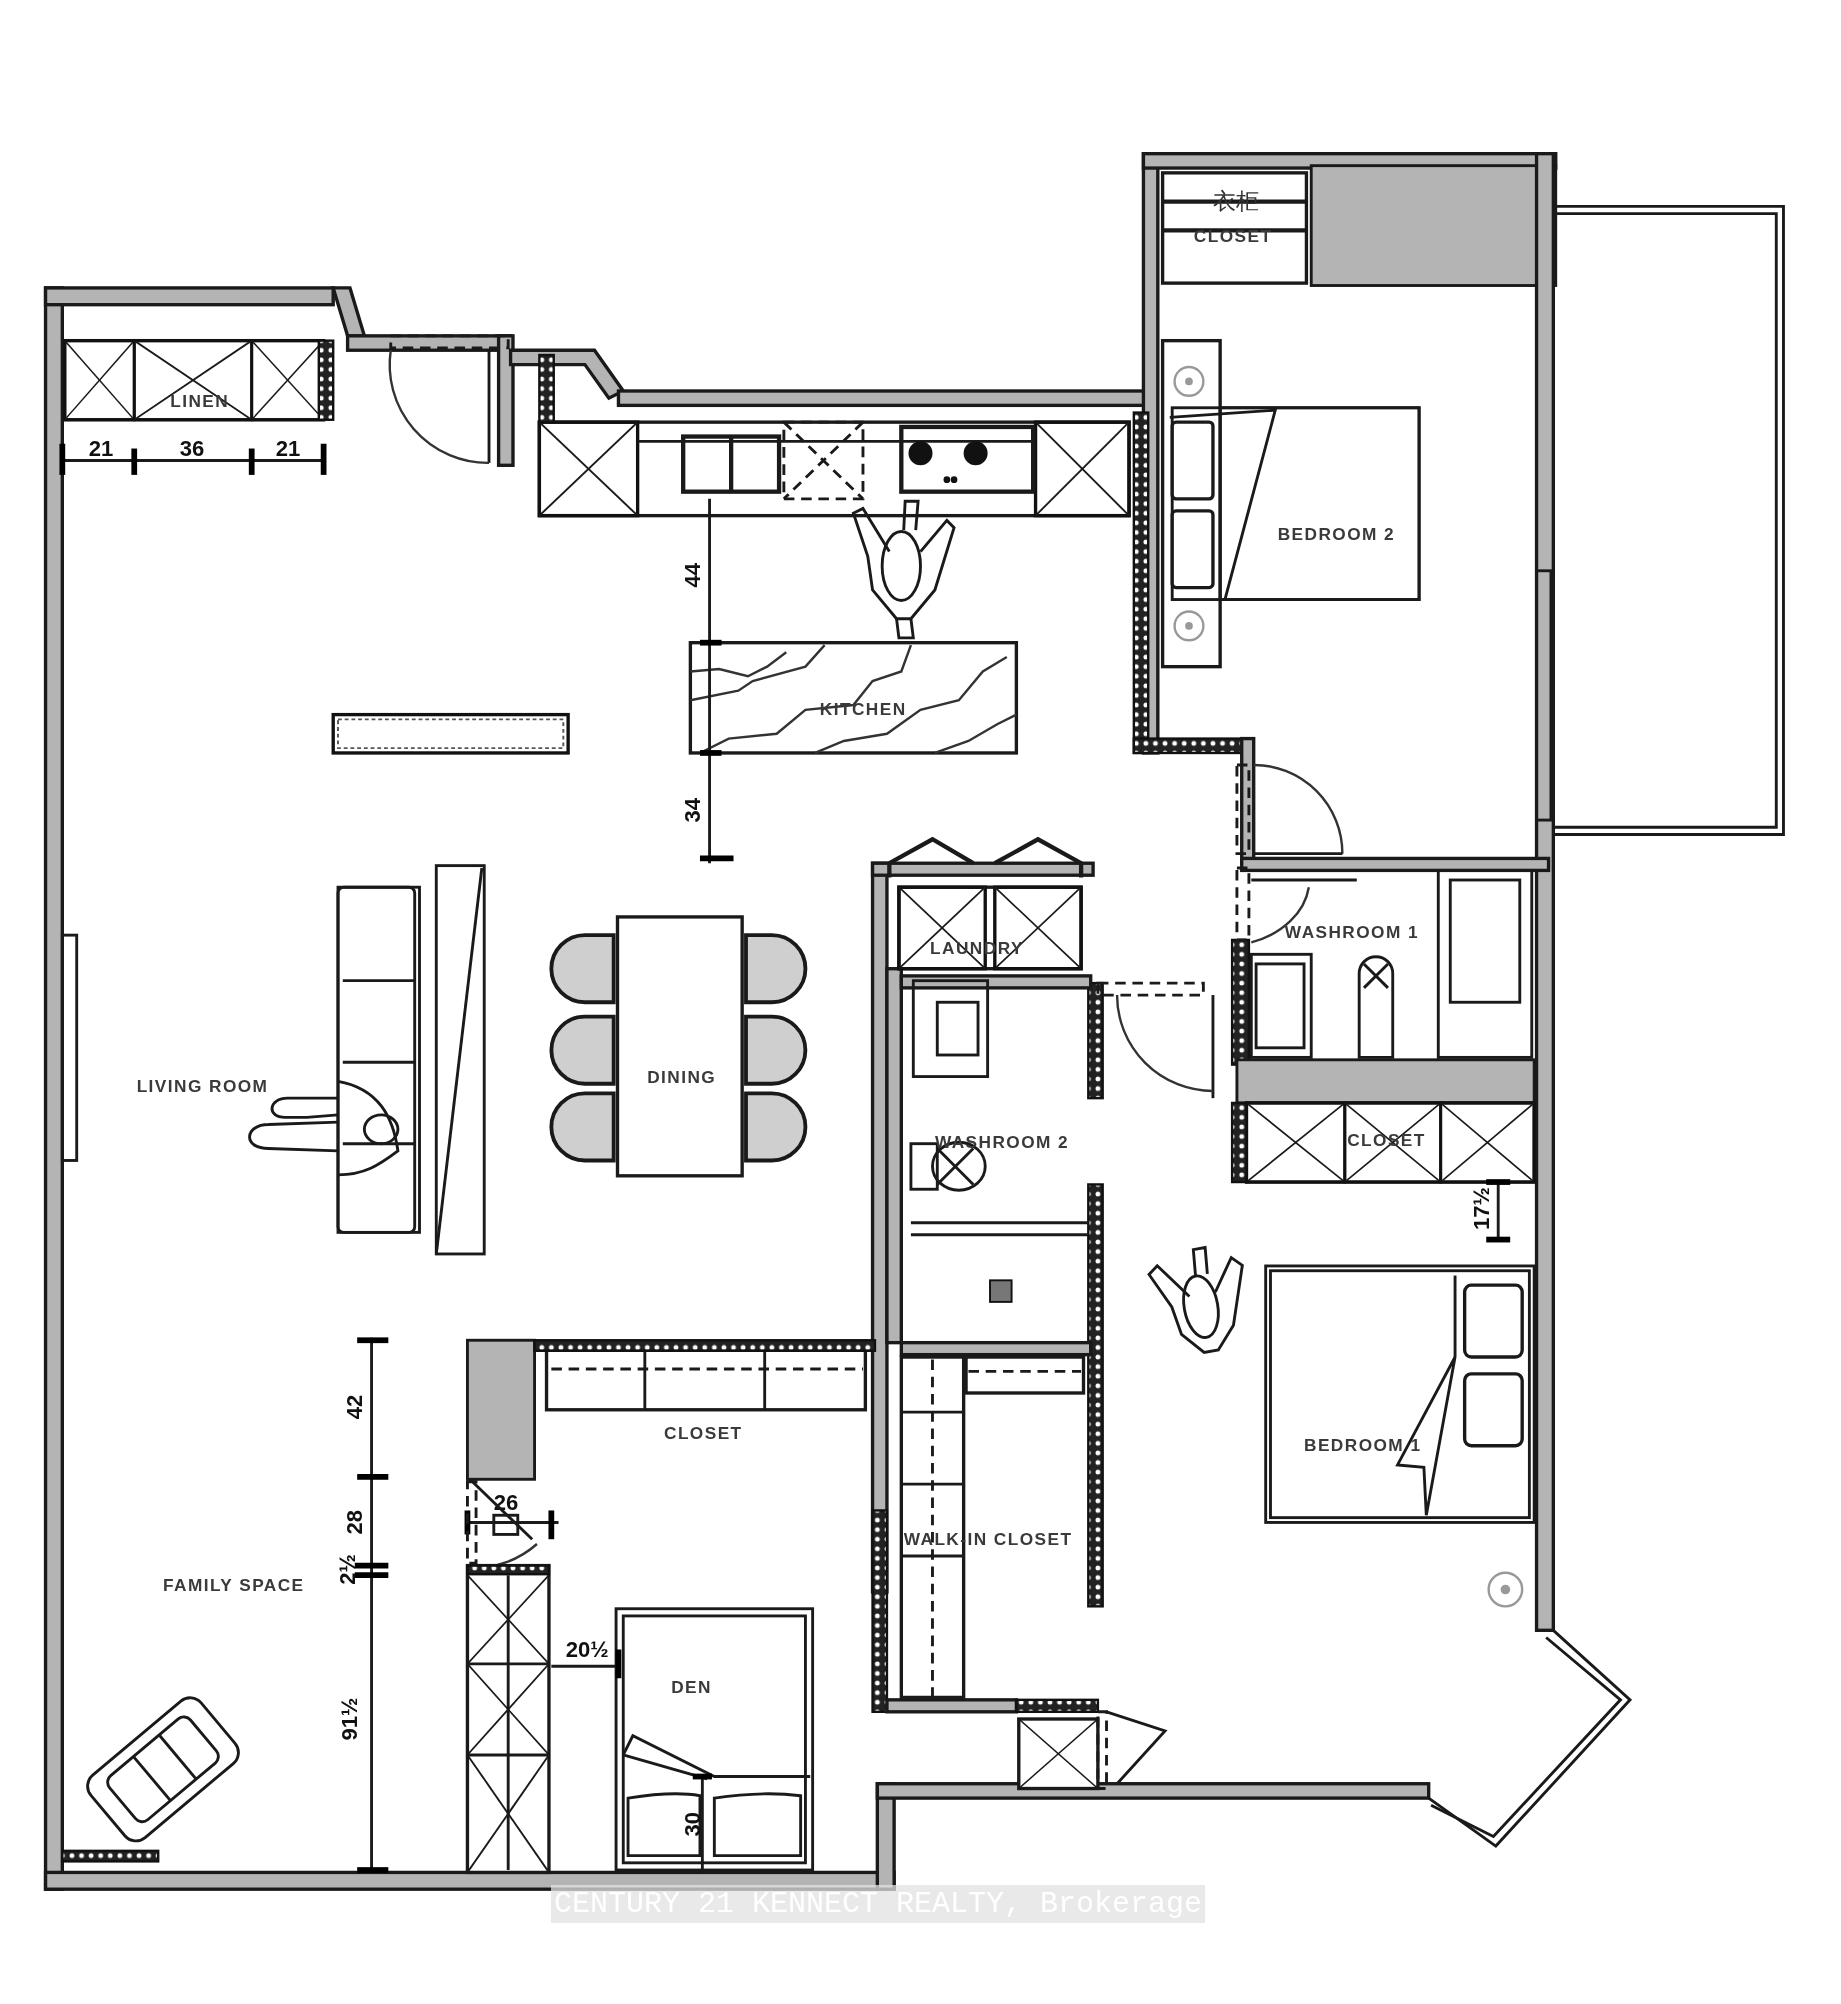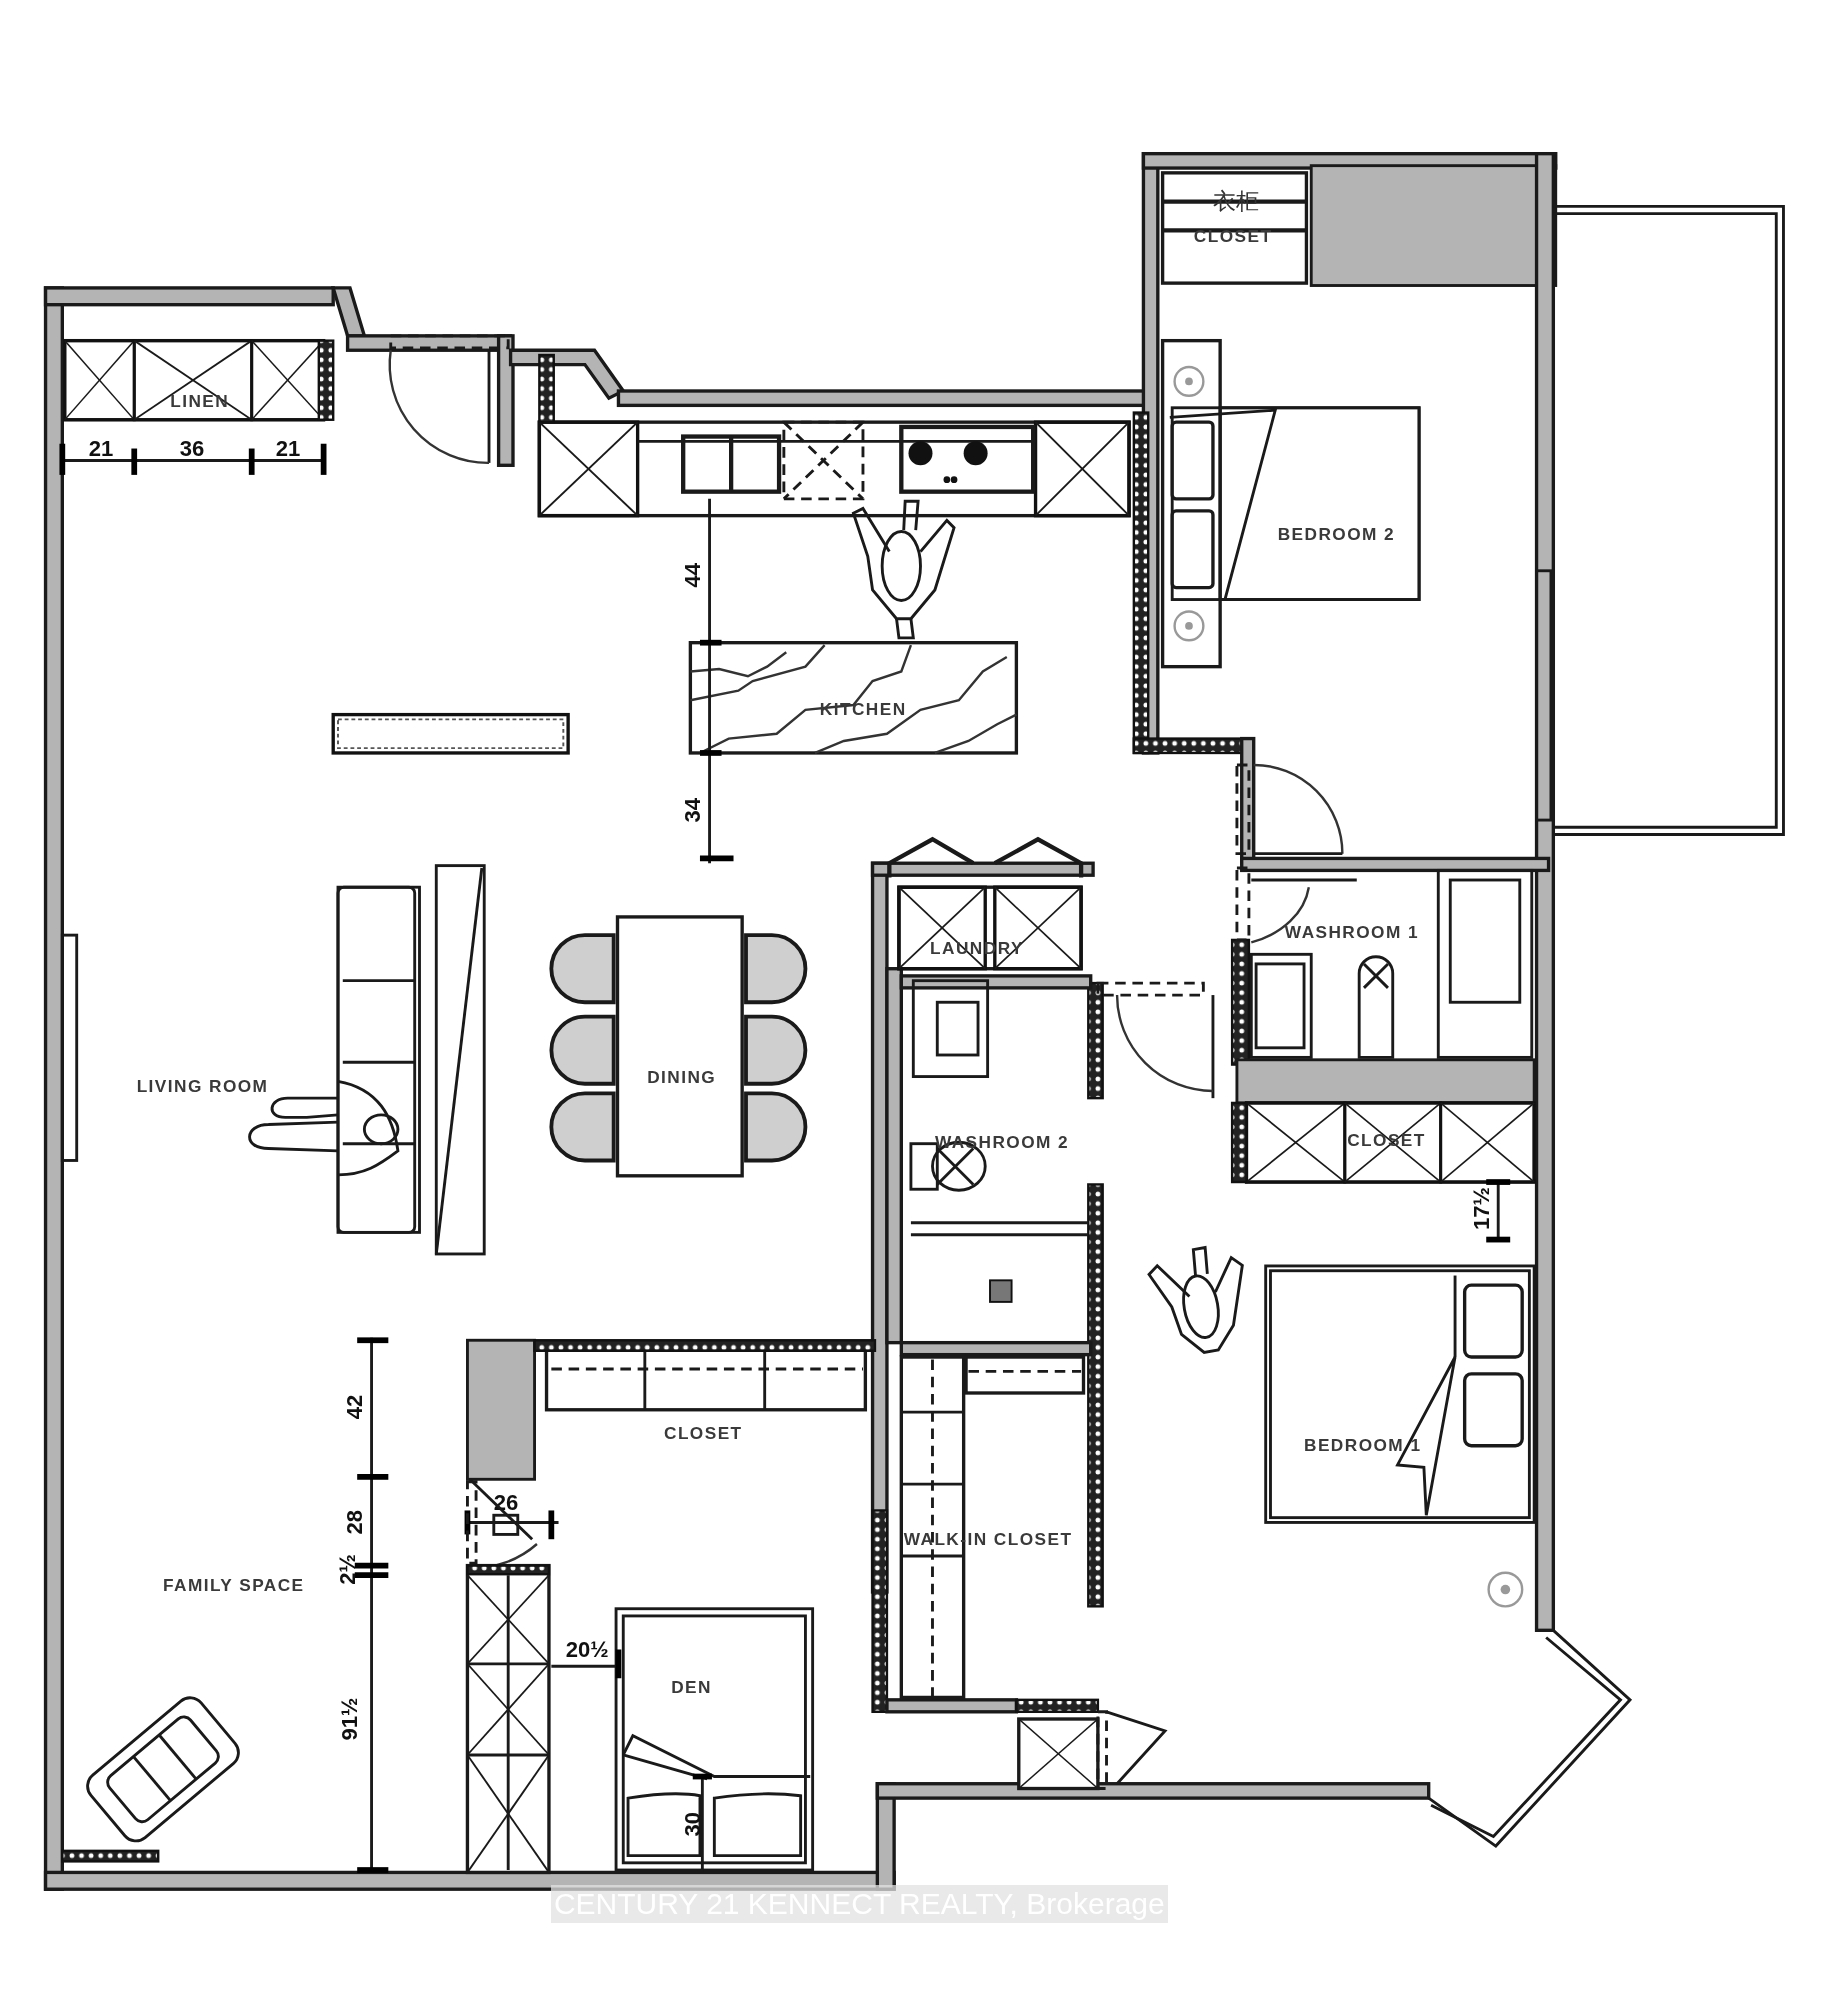--- a/index.html
+++ b/index.html
@@ -12,21 +12,21 @@
   .grey { fill:#b4b4b4; stroke:#1a1a1a; stroke-width:6; }
   .dash { fill:none; stroke:#1a1a1a; stroke-width:6; stroke-dasharray:22 14; }
   .arc { fill:none; stroke:#333; stroke-width:5; }
   .dim { fill:none; stroke:#1a1a1a; stroke-width:6; }
   .tick { fill:none; stroke:#000; stroke-width:12; }
   .hatch { fill:url(#dots); stroke:#111; stroke-width:5; }
   .lbl { font-family:"Liberation Sans", sans-serif; font-size:36px; fill:#3a3a3a; letter-spacing:3px; font-weight:bold; }
   .dimtxt { font-family:"Liberation Sans", sans-serif; font-size:46px; fill:#111; font-weight:bold; }
   .cjk { font-family:"DejaVu Sans", sans-serif; font-size:48px; fill:#333; }
   #watermark { position:absolute; left:551px; top:1885px; height:38px; padding:0 2.9px;
-    background:rgba(225,225,225,0.75); color:#ffffff; font-family:Liberation Sans, sans-serif;
+    background:rgba(225,225,225,0.75); color:#ffffff; font-family:Liberation Mono, monospace;
     font-size:30px; line-height:38px; white-space:nowrap; }
 </style>
 </head>
 <body>
 
 <svg id="plan" viewBox="0 0 3840 4181" xmlns="http://www.w3.org/2000/svg">
   <defs>
     <pattern id="dots" width="20" height="20" patternUnits="userSpaceOnUse">
       <rect width="20" height="20" fill="#222"></rect>
       <circle cx="10" cy="10" r="5" fill="#fff"></circle>

